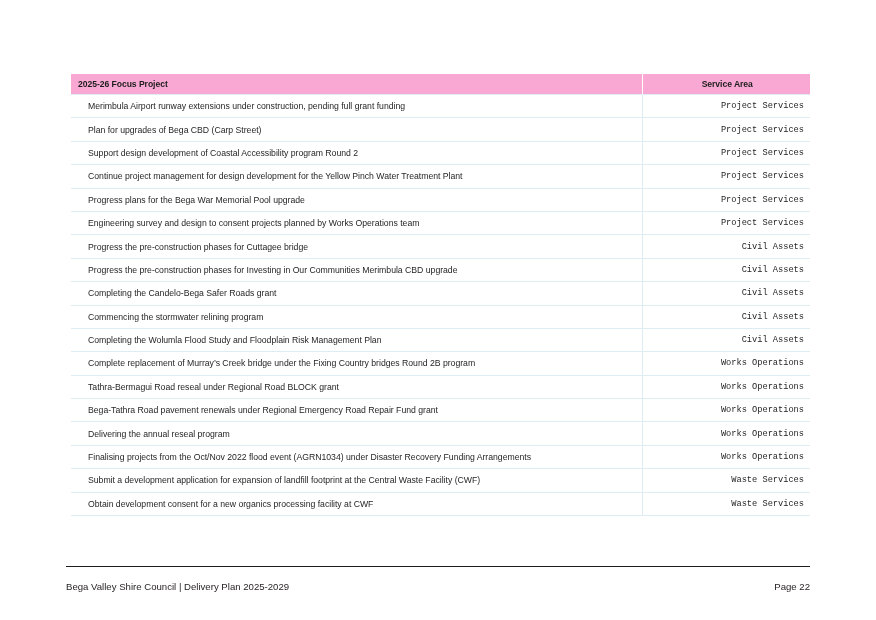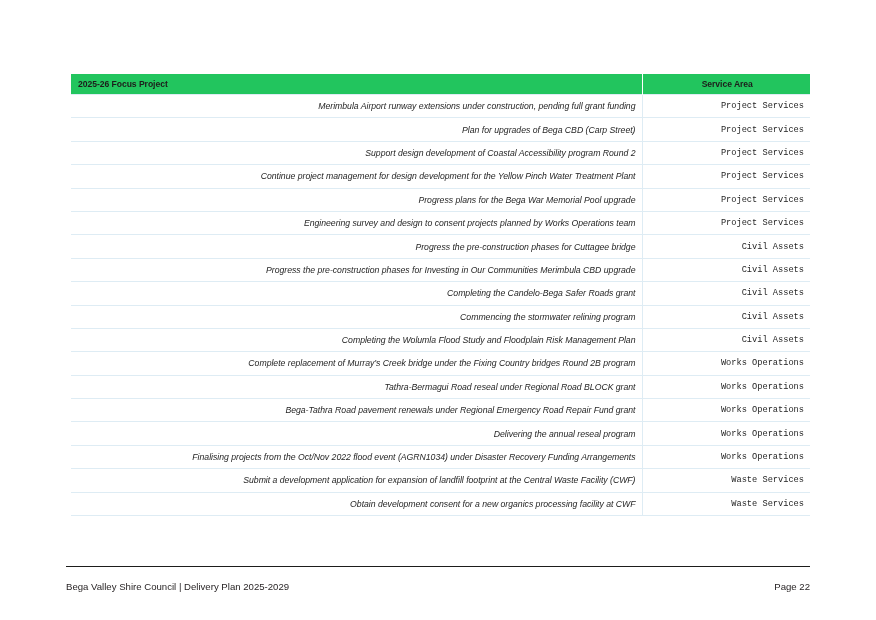--- a/index.html
+++ b/index.html
@@ -34,21 +34,21 @@
     width: 739px;
     border-collapse: collapse;
     table-layout: fixed;
     font-size: 9px;
   }
 
   table.focus-table col.col-project { width: 571px; }
   table.focus-table col.col-service { width: 168px; }
 
   table.focus-table thead th {
-    background: #22c55e;
+    background: #f9a8d4;
     font-size: 8.6px;
     font-weight: bold;
     color: #1d1d1b;
     height: 20px;
     padding: 0 8px;
     vertical-align: middle;
     border: none;
     letter-spacing: -0.05px;
   }
   table.focus-table thead th.h-project {
@@ -67,26 +67,25 @@
     color: #262626;
     vertical-align: middle;
     border-bottom: 1px solid #deecf4;
     padding: 0;
     letter-spacing: -0.02px;
   }
   table.focus-table tbody tr:first-child td {
     border-top: 1px solid #deecf4;
   }
   table.focus-table tbody td.c-project {
-    text-align: right;
+    text-align: left;
     padding-left: 17px;
     padding-right: 6px;
     white-space: nowrap;
     overflow: hidden;
-    font-style: italic;
   }
   table.focus-table tbody td.c-service {
     text-align: right;
     padding-right: 6px;
     border-left: 1px solid #deecf4;
     white-space: nowrap;
     font-family: Liberation Mono, monospace;
   }
 
   

